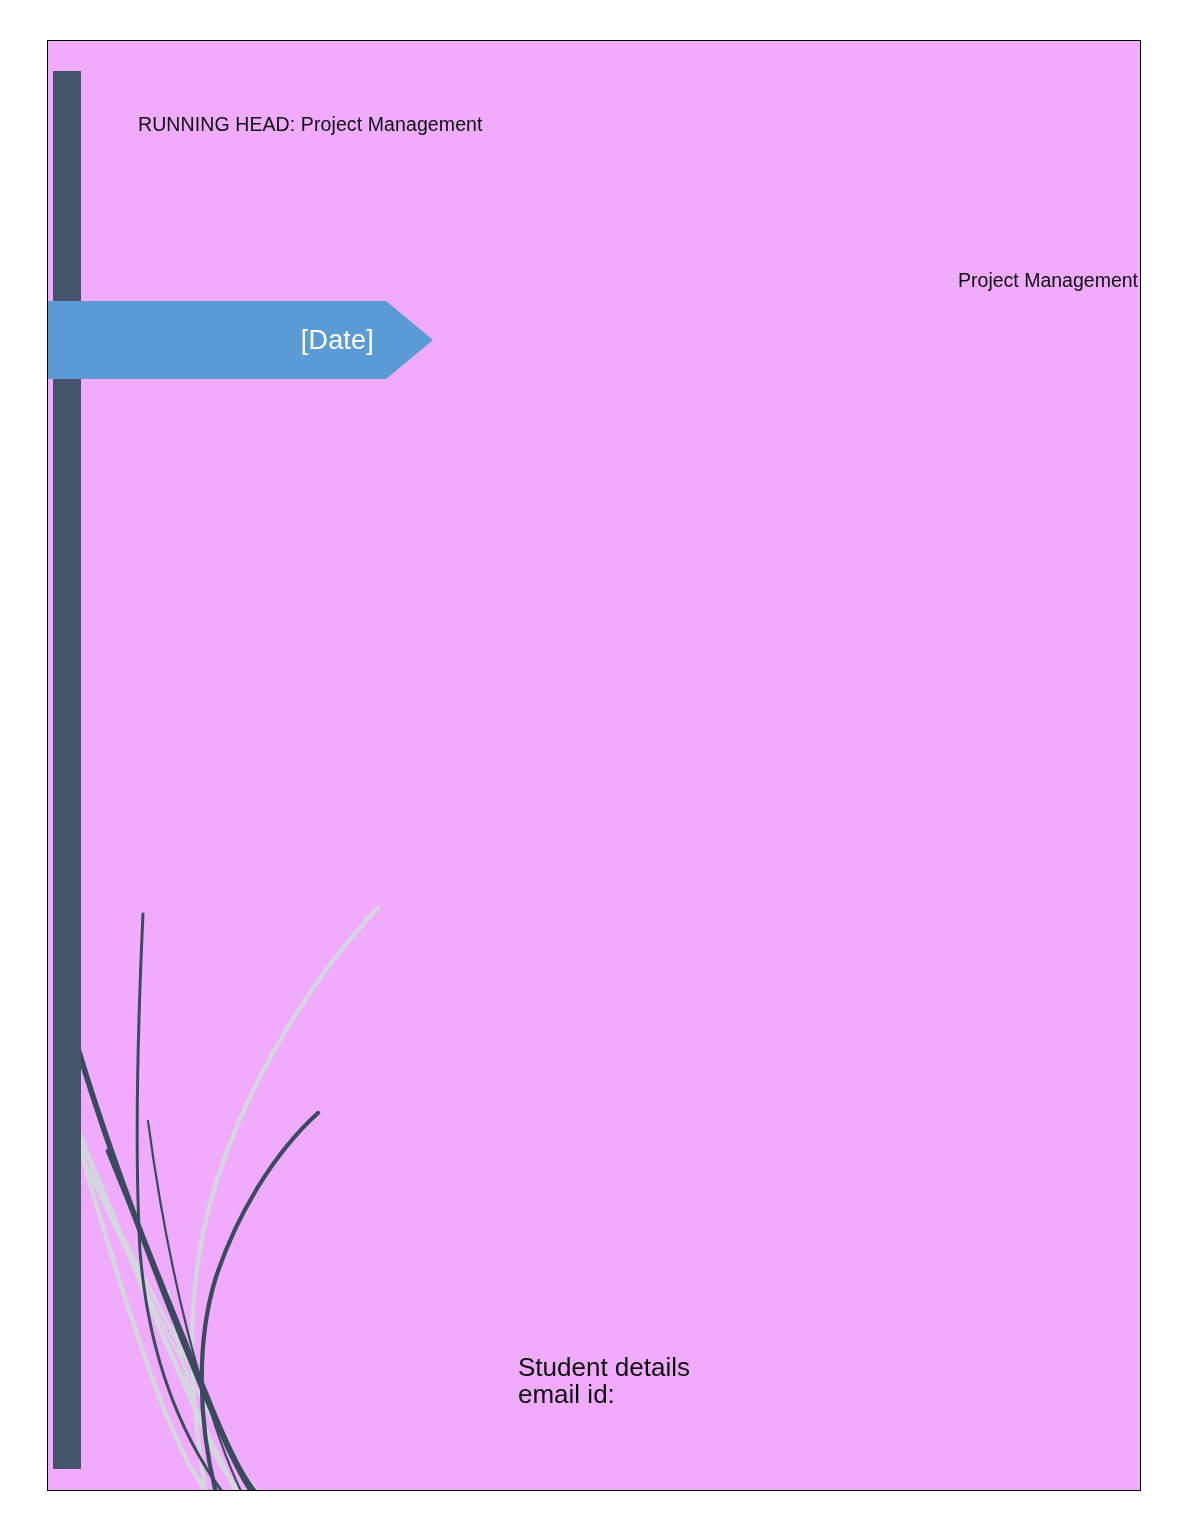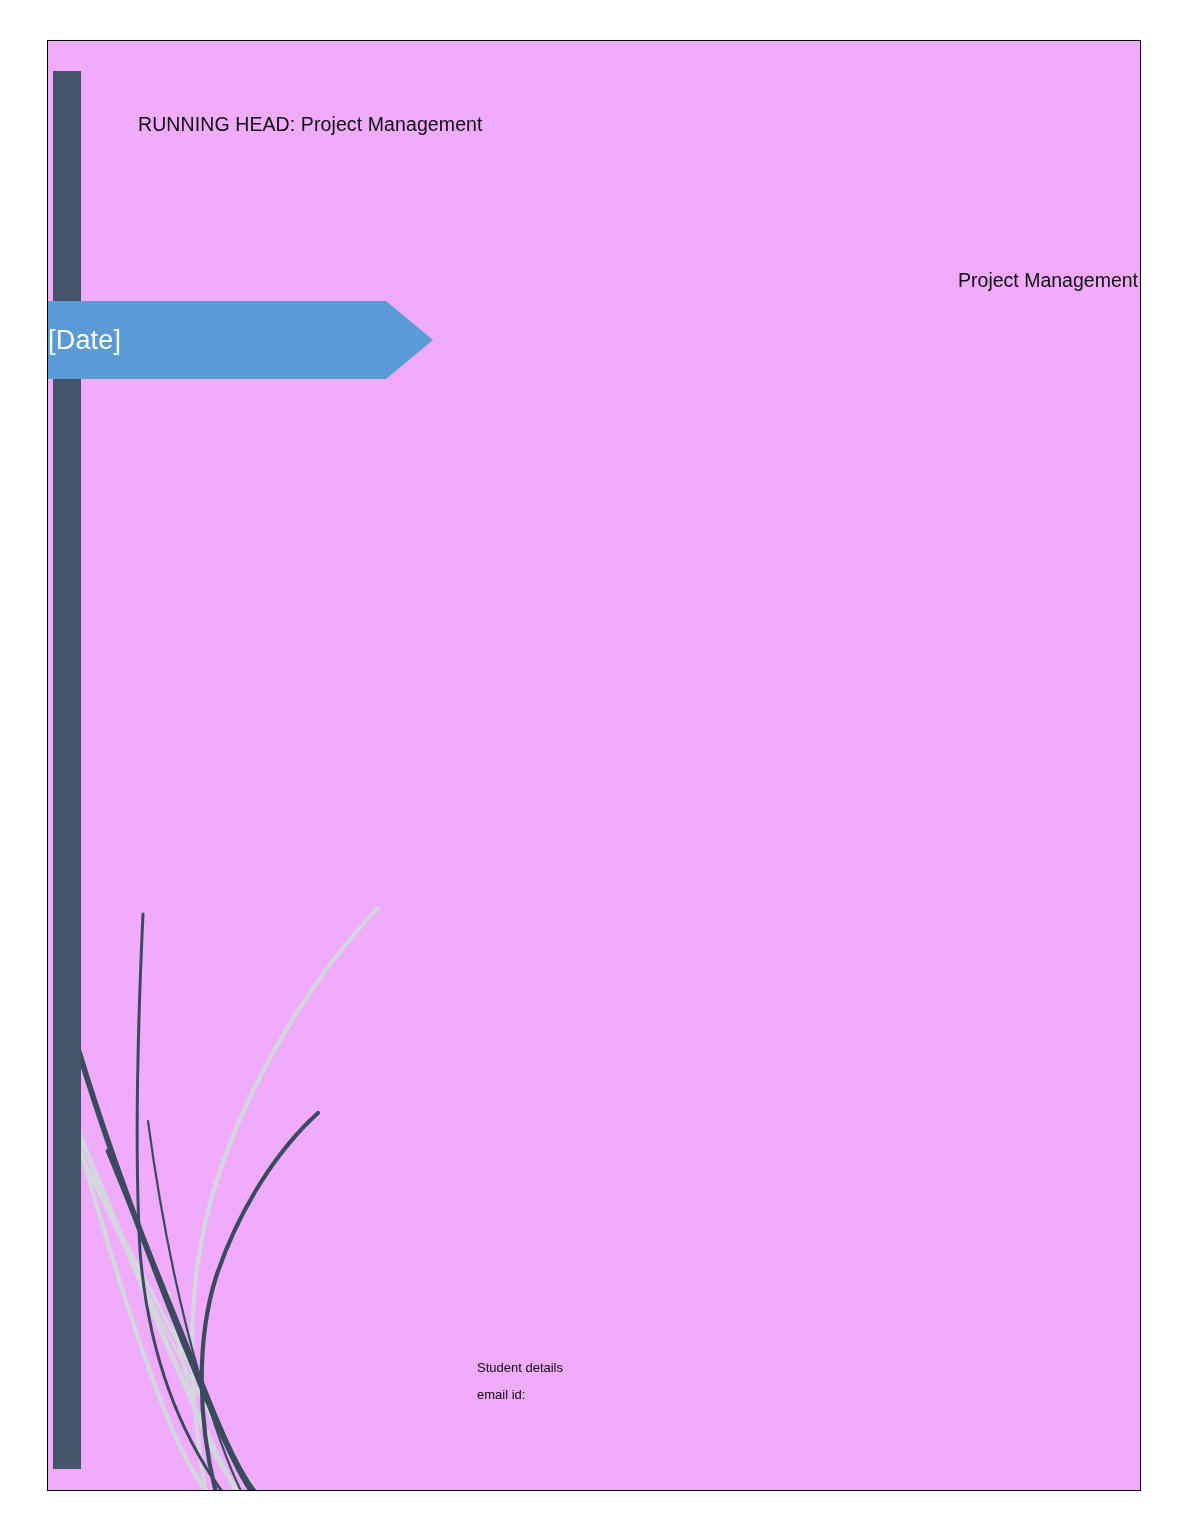--- a/index.html
+++ b/index.html
@@ -66,20 +66,21 @@
   #date-banner {
     position: absolute;
     left: 0px;
     top: 260px;
     width: 338px;
     height: 78px;
     background: #5B9BD5;
     z-index: 5;
     display: flex;
     align-items: center;
+    justify-content: flex-end;
   }
   #date-banner-point {
     position: absolute;
     left: 338px;
     top: 260px;
     width: 0;
     height: 0;
     border-top: 39px solid transparent;
     border-bottom: 39px solid transparent;
     border-left: 47px solid #5B9BD5;
@@ -101,23 +102,23 @@
     width: 1090px;
     text-align: right;
     font-size: 19.5px;
     color: #0d0d0d;
     z-index: 4;
   }
 
   
   #student-block {
     position: absolute;
-    left: 429px;
+    left: 470px;
     top: 1313px;
-    font-size: 13px;
+    font-size: 26px;
     color: #0d0d0d;
     line-height: 27px;
     z-index: 4;
   }
   #student-block div { white-space: nowrap; }
 </style>
 </head>
 <body>
 
 <div id="page-sheet">

